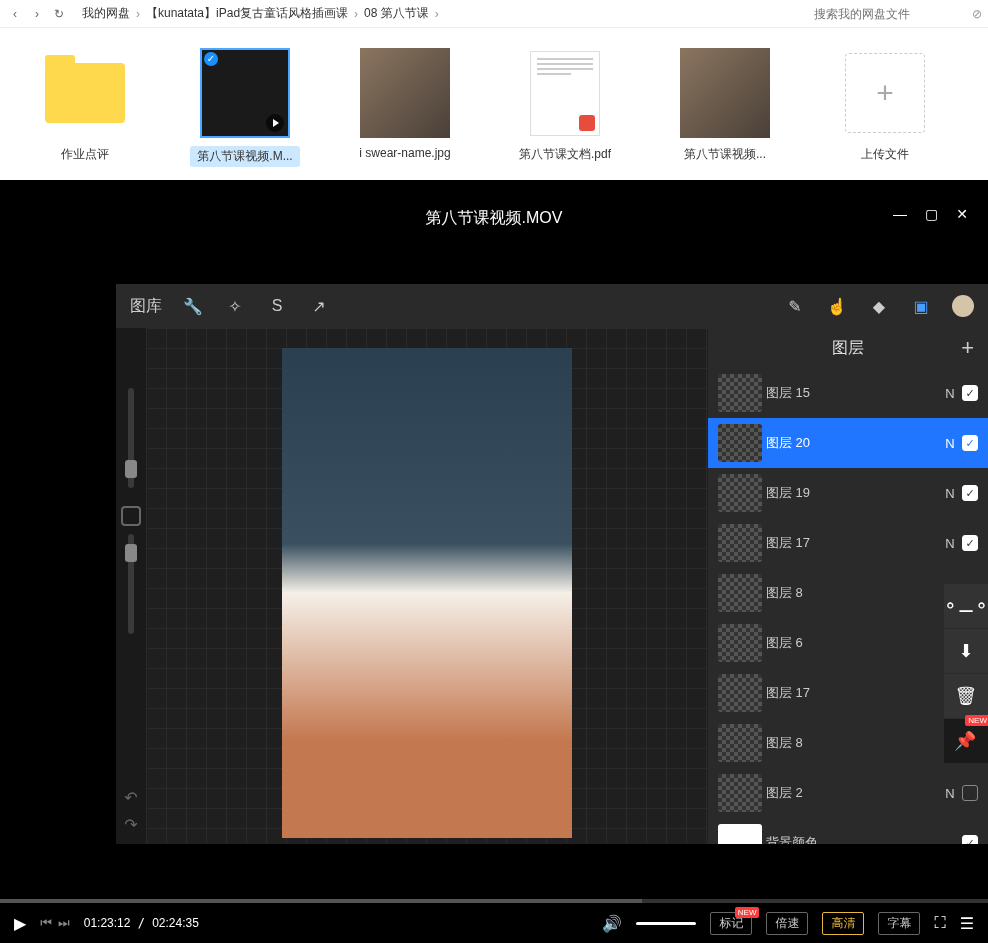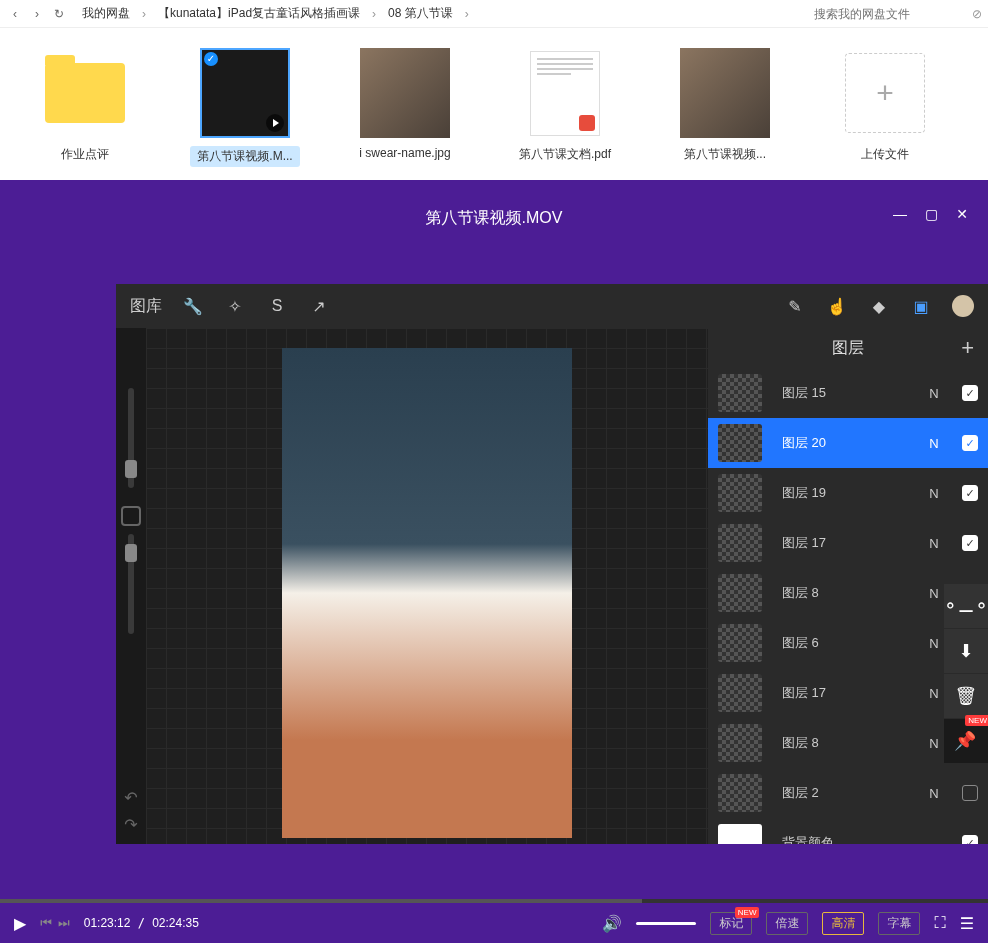--- a/index.html
+++ b/index.html
@@ -1,21 +1,21 @@
 <!DOCTYPE html>
 <html><head>
 <meta charset="utf-8">
 <style>
 * { margin: 0; padding: 0; box-sizing: border-box; font-family: -apple-system, "Segoe UI", "Microsoft YaHei", sans-serif; }
 body { width: 988px; height: 943px; background: #fff; overflow: hidden; }
 
 
 .topbar { height: 28px; display: flex; align-items: center; padding: 0 6px; font-size: 12px; color: #333; border-bottom: 1px solid #eee; }
 .nav-btn { width: 18px; height: 18px; display: flex; align-items: center; justify-content: center; margin-right: 4px; cursor: pointer; color: #666; }
-.breadcrumb { display: flex; align-items: center; gap: 6px; margin-left: 6px; }
+.breadcrumb { display: flex; align-items: center; gap: 0; margin-left: 6px; }
 .crumb { padding: 0 4px; cursor: pointer; color: #333; }
 .crumb-sep { color: #999; padding: 0 2px; }
 .search-box { margin-left: auto; width: 160px; height: 20px; font-size: 12px; color: #999; padding: 0 6px; border: none; outline: none; }
 .clear-icon { color: #999; margin-left: 4px; cursor: pointer; }
 
 
 .file-grid { display: flex; padding: 20px 30px; gap: 50px; background: #fff; height: 152px; }
 .file-item { width: 110px; text-align: center; font-size: 12px; color: #333; cursor: pointer; }
 .file-thumb { width: 90px; height: 90px; margin: 0 auto 8px; display: flex; align-items: center; justify-content: center; position: relative; }
 .folder-ico { width: 80px; height: 60px; background: #ffd94d; border-radius: 4px; position: relative; }
@@ -26,21 +26,21 @@
 .play-dot { position: absolute; bottom: 4px; right: 4px; width: 18px; height: 18px; background: rgba(0,0,0,0.6); border-radius: 50%; }
 .play-dot::after { content: ''; position: absolute; top: 5px; left: 7px; border-left: 6px solid #fff; border-top: 4px solid transparent; border-bottom: 4px solid transparent; }
 .doc-thumb { width: 70px; height: 85px; background: #fff; border: 1px solid #ddd; position: relative; padding: 6px; }
 .doc-line { height: 2px; background: #ccc; margin-bottom: 3px; }
 .pdf-badge { position: absolute; bottom: 4px; right: 4px; width: 16px; height: 16px; background: #e74c3c; border-radius: 3px; }
 .upload-box { width: 80px; height: 80px; border: 1px dashed #ccc; border-radius: 4px; display: flex; align-items: center; justify-content: center; font-size: 30px; color: #aaa; }
 .file-name { display: block; overflow: hidden; text-overflow: ellipsis; white-space: nowrap; }
 .vid-item .file-name { background: #cce8ff; border-radius: 3px; padding: 2px 4px; }
 
 
-.video-area { height: 763px; background: #4c1d95; position: relative; }
+.video-area { height: 763px; background: #000000; position: relative; }
 .video-title { position: absolute; top: 28px; left: 0; right: 0; text-align: center; color: #fff; font-size: 16px; font-weight: 500; }
 .win-controls { position: absolute; top: 26px; right: 20px; display: flex; gap: 18px; color: #fff; }
 .win-btn { cursor: pointer; font-size: 14px; }
 
 .procreate-ui { position: absolute; top: 104px; left: 116; right: 0; width: 872px; height: 560px; background: #1a1a1a; }
 .proc-toolbar { height: 44px; background: #2a2a2a; display: flex; align-items: center; padding: 0 14px; gap: 20px; color: #ccc; font-size: 16px; }
 .proc-toolbar .spacer { flex: 1; }
 .tool-ico { width: 22px; height: 22px; display: flex; align-items: center; justify-content: center; cursor: pointer; }
 .layers-ico { color: #4a9eff; }
 .color-circle { width: 22px; height: 22px; border-radius: 50%; background: #d4c4a8; }
@@ -52,21 +52,21 @@
 .sq-btn { width: 20px; height: 20px; border: 2px solid #666; border-radius: 4px; margin-top: 10px; }
 .undo-redo { margin-top: auto; margin-bottom: 10px; display: flex; flex-direction: column; gap: 8px; color: #666; font-size: 16px; }
 
 .canvas-area { flex: 1; background: #1f1f1f; background-image: linear-gradient(#2a2a2a 1px, transparent 1px), linear-gradient(90deg, #2a2a2a 1px, transparent 1px); background-size: 20px 20px; display: flex; align-items: flex-start; justify-content: center; padding-top: 20px; }
 .canvas { width: 290px; height: 490px; background: linear-gradient(180deg, #2a3f4f 0%, #3a5060 40%, #f5f0e8 50%, #c47850 80%); position: relative; overflow: hidden; }
 
 .layers-panel { width: 280px; background: #2a2a2a; display: flex; flex-direction: column; }
 .layers-head { height: 40px; display: flex; align-items: center; justify-content: center; color: #ddd; font-size: 16px; position: relative; }
 .add-layer { position: absolute; right: 14px; font-size: 22px; color: #ccc; cursor: pointer; }
 .layers-list { flex: 1; overflow-y: auto; }
-.layer-row { height: 50px; display: flex; align-items: center; padding: 0 10px; gap: 20px; color: #ccc; font-size: 13px; cursor: pointer; }
+.layer-row { height: 50px; display: flex; align-items: center; padding: 0 10px; gap: 4px; color: #ccc; font-size: 13px; cursor: pointer; }
 .layer-row.active { background: #2176ff; color: #fff; }
 .layer-thumb { width: 44px; height: 38px; background: #444; border-radius: 3px; flex-shrink: 0; }
 .layer-thumb.checker { background-image: linear-gradient(45deg, #555 25%, transparent 25%, transparent 75%, #555 75%), linear-gradient(45deg, #555 25%, #333 25%, #333 75%, #555 75%); background-size: 8px 8px; background-position: 0 0, 4px 4px; }
 .layer-thumb.white { background: #fff; }
 .layer-name { flex: 1; }
 .blend { width: 16px; text-align: center; }
 .layer-row.active .blend { color: #fff; }
 .chk { width: 16px; height: 16px; border: 1.5px solid #888; border-radius: 3px; display: flex; align-items: center; justify-content: center; font-size: 11px; }
 .chk.on { background: #fff; color: #333; border-color: #fff; }
 .layer-row.active .chk.on { background: #fff; color: #2176ff; }

